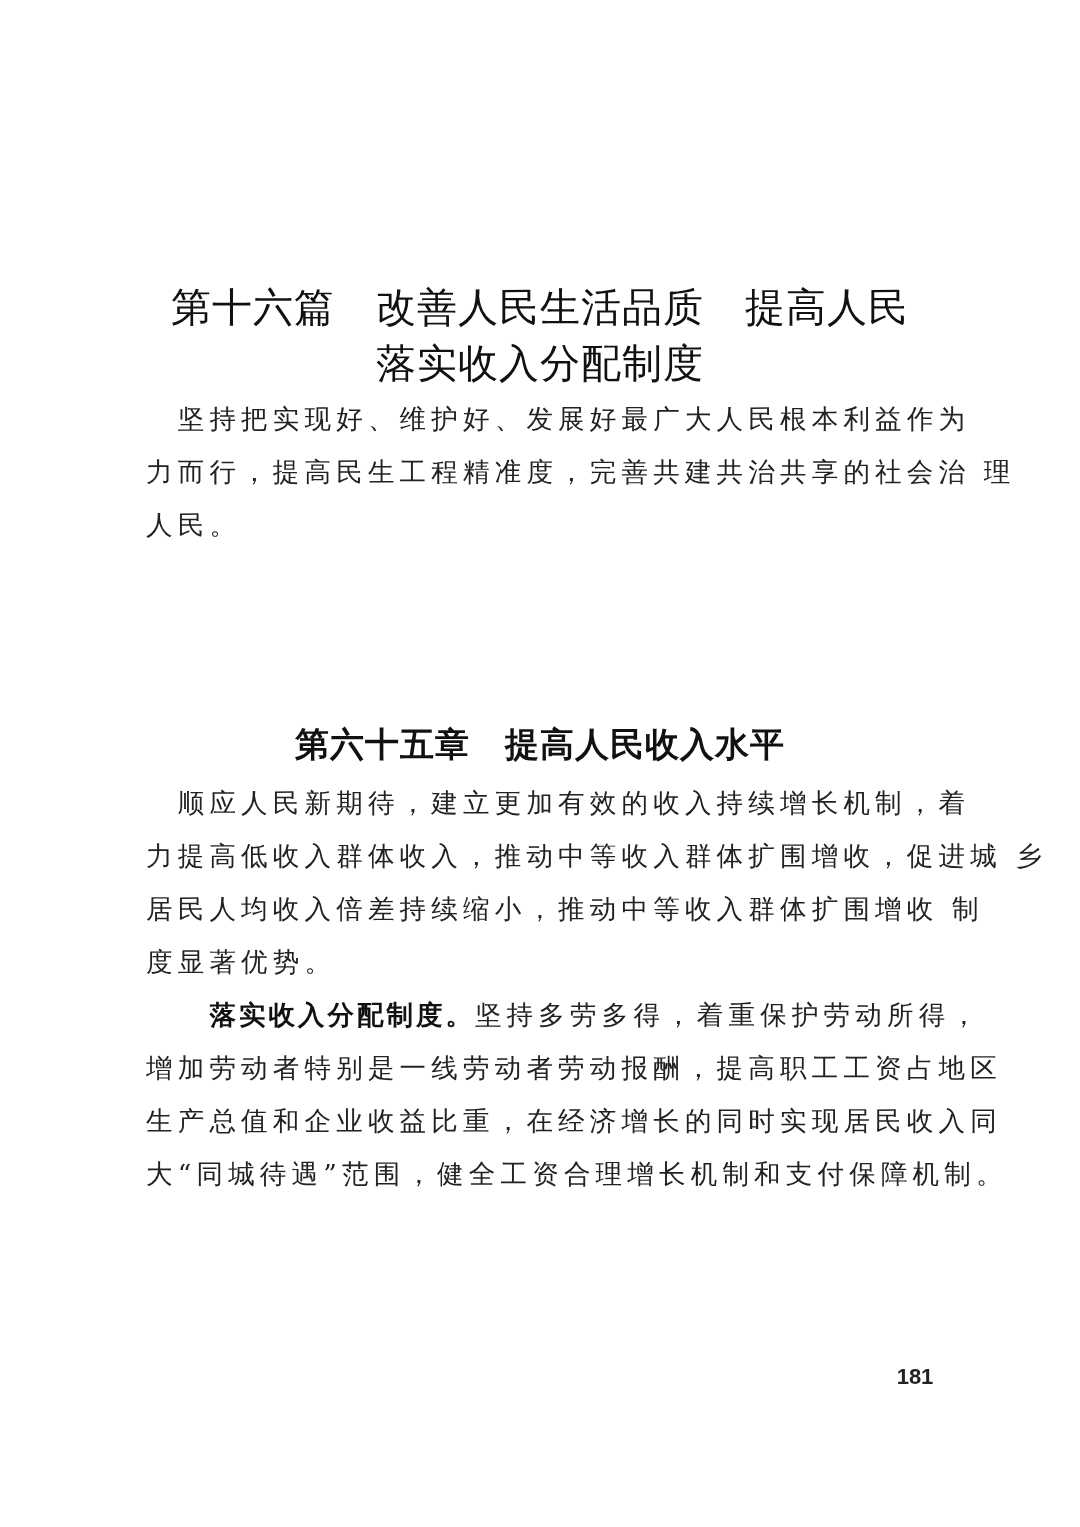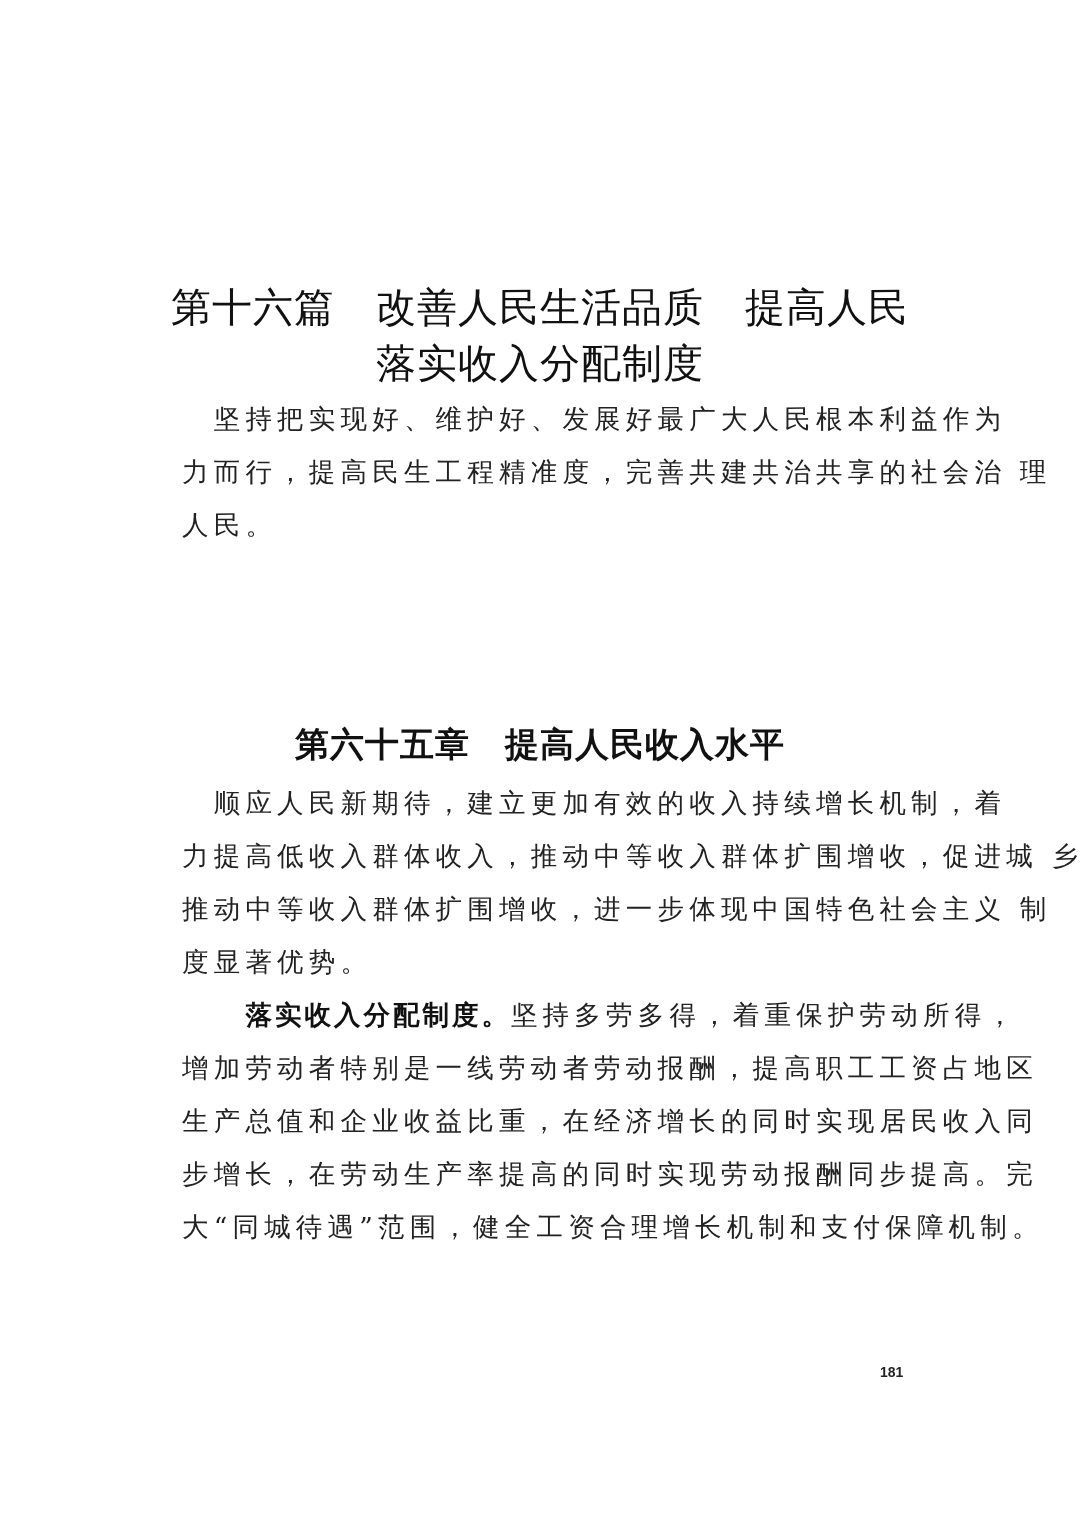--- a/index.html
+++ b/index.html
@@ -11,34 +11,35 @@
   .page { position: absolute; inset: 0; }
   .part-title {
     position: absolute; left: 150px; width: 780px; top: 252px;
     text-align: center; font-size: 40px; line-height: 56px; letter-spacing: 1px;
     color: #111; font-weight: normal;
   }
   .part-title .line { display: block; white-space: pre; }
   .para {
     position: absolute; left: 146px; width: 800px;
     font-size: 26.5px; line-height: 53px; letter-spacing: 5.2px;
-    text-align: justify; color: #222; margin-left: 36px;
+    text-align: justify; color: #222;
   }
   .para .line { display: block; white-space: pre; height: 53px; }
   .chapter-title {
     position: absolute; left: 150px; width: 780px; top: 696px;
     text-align: center; font-size: 34px; line-height: 40px; font-weight: bold;
     font-family: "DejaVu Sans", "Liberation Sans", sans-serif; color: #111;
     letter-spacing: 1px; white-space: pre;
   }
   .bold-lead { font-weight: bold; color: #111; letter-spacing: 3px; }
   .page-number {
     position: absolute; left: 880px; top: 1364px; width: 70px;
-    font-family: "Liberation Sans", sans-serif; font-size: 14px; font-weight: bold;
+    font-family: "Liberation Sans", sans-serif; font-size: 22px; font-weight: bold;
     color: #222;
+    text-align: center;
   }
 </style>
 </head>
 <body>
 
 <div class="page">
 
   <h1 class="part-title">
     <span class="line">第十六篇　改善人民生活品质　提高人民</span>
     <span class="line">落实收入分配制度</span>
@@ -48,26 +49,25 @@
     <span class="line">　坚持把实现好、维护好、发展好最广大人民根本利益作为</span>
     <span class="line">力而行，提高民生工程精准度，完善共建共治共享的社会治 理</span>
     <span class="line">人民。</span>
   </div>
 
   <h2 class="chapter-title">第六十五章　提高人民收入水平</h2>
 
   <div class="para" style="top:776px;">
     <span class="line">　顺应人民新期待，建立更加有效的收入持续增长机制，着</span>
     <span class="line">力提高低收入群体收入，推动中等收入群体扩围增收，促进城 乡</span>
-    <span class="line">推动中等收入群体扩围增收，进一步体现中国特色社会主义 制</span>
+    <span class="line">居民人均收入倍差持续缩小，推动中等收入群体扩围增收 制</span>
     <span class="line">度显著优势。</span>
   </div>
 
   <div class="para" style="top:988px;">
     <span class="line">　　<span class="bold-lead">落实收入分配制度。</span><span>坚持多劳多得，着重保护劳动所得，</span></span>
     <span class="line">增加劳动者特别是一线劳动者劳动报酬，提高职工工资占地区</span>
     <span class="line">生产总值和企业收益比重，在经济增长的同时实现居民收入同</span>
-    <span class="line">步增长，在劳动生产率提高的同时实现劳动报酬同步提高。完</span>
     <span class="line">大“同城待遇”范围，健全工资合理增长机制和支付保障机制。</span>
   </div>
 
   <div class="page-number">181</div>
 </div>
 
 </body></html>

